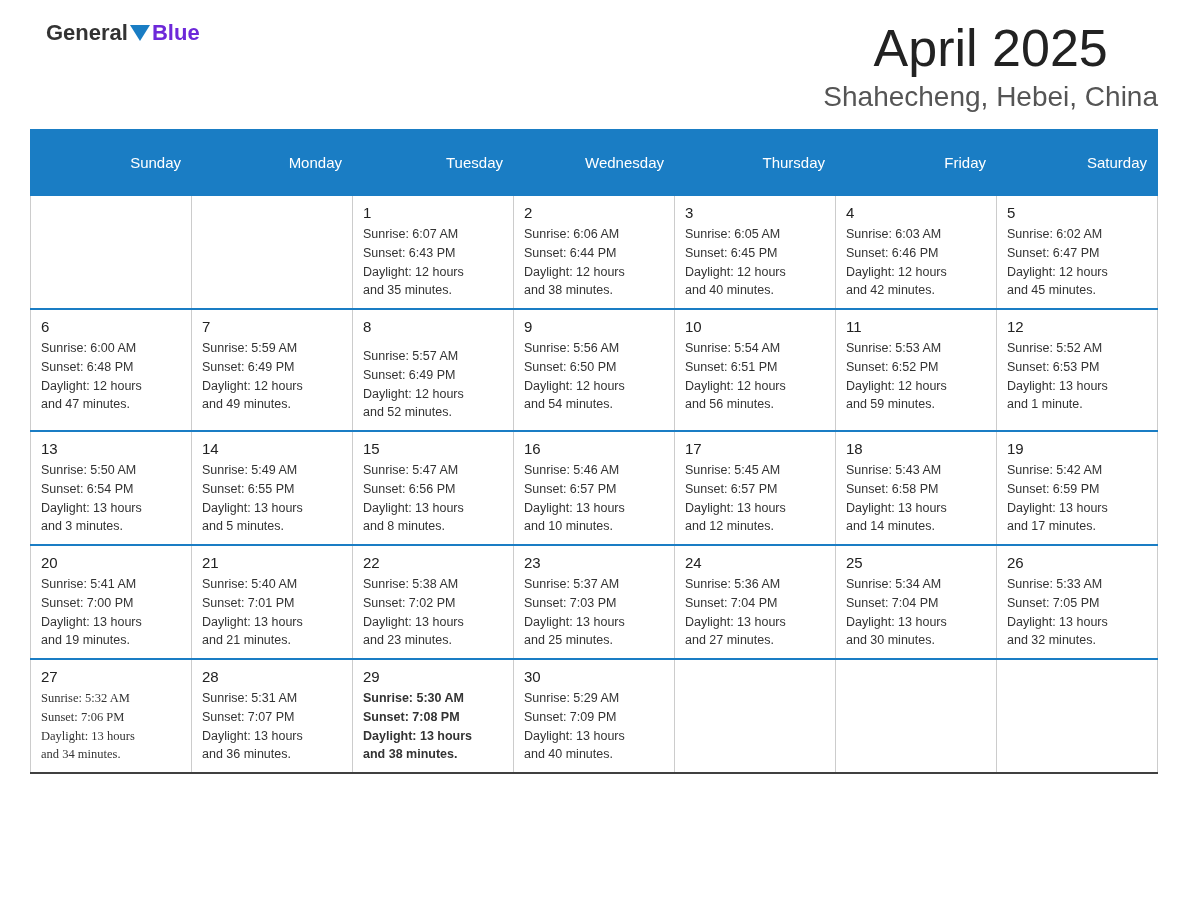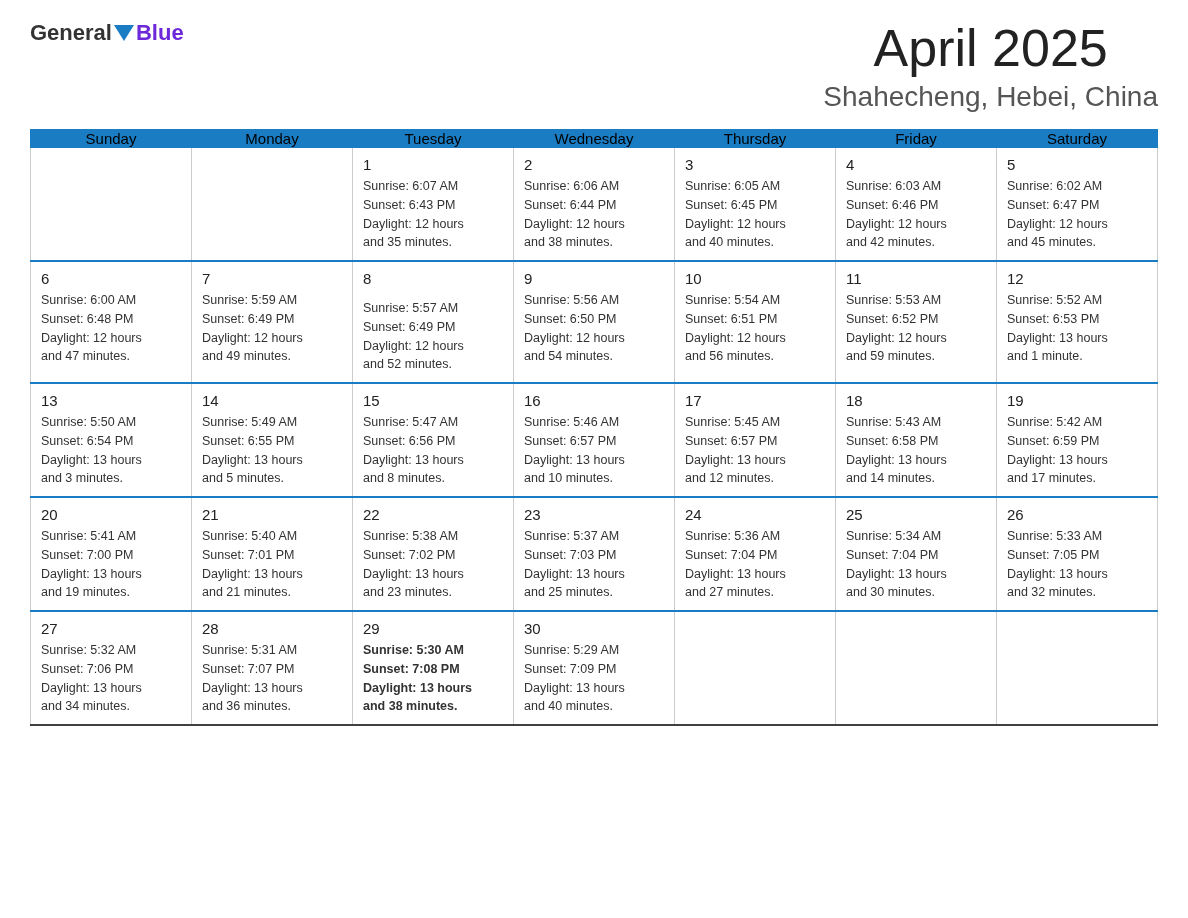--- a/index.html
+++ b/index.html
@@ -14,20 +14,21 @@
     .header {
       display: flex;
       justify-content: space-between;
       align-items: flex-start;
       margin-bottom: 16px;
     }
     .logo {
       display: flex;
       flex-direction: column;
       align-items: flex-end;
+      margin-left: 16px;
     }
     .logo-text {
       display: flex;
       align-items: center;
       font-size: 22px;
       font-weight: bold;
       color: #333;
     }
     .logo-general { color: #333; }
     .logo-arrow {
@@ -57,23 +58,23 @@
       color: #555;
       margin-top: 4px;
     }
     table {
       width: 100%;
       border-collapse: collapse;
       table-layout: fixed;
     }
     thead tr th {
       background: #1a7dc4;
-      color: #000000;
-      padding: 0 10px;
-      text-align: center;
+      color: #ffffff;
+      padding: 24px 10px;
+      text-align: right;
       font-size: 15px;
       font-weight: normal;
       border: 1px solid #1a7dc4;
     }
     tbody tr td {
       vertical-align: top;
       padding: 8px 10px;
       border: 1px solid #ccc;
       border-bottom: 2px solid #1a7dc4;
       font-size: 13px;
@@ -316,21 +317,21 @@
           <span class="day-num">26</span>
           <div class="day-info" style="white-space: pre-line;">Sunrise: 5:33 AM
 Sunset: 7:05 PM
 Daylight: 13 hours
 and 32 minutes.</div>
         </td>
       </tr>
       <tr>
         <td>
           <span class="day-num">27</span>
-          <div class="day-info" style="white-space: pre-line;">Sunrise: 5:32 AM
+          <div class="day-info" style="white-space: pre-line; font-family: Liberation Serif, serif;">Sunrise: 5:32 AM
 Sunset: 7:06 PM
 Daylight: 13 hours
 and 34 minutes.</div>
         </td>
         <td>
           <span class="day-num">28</span>
           <div class="day-info" style="white-space: pre-line;">Sunrise: 5:31 AM
 Sunset: 7:07 PM
 Daylight: 13 hours
 and 36 minutes.</div>

